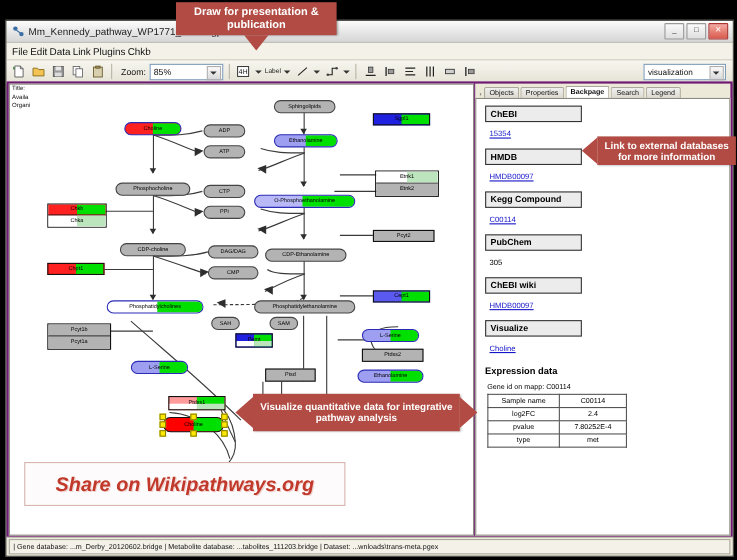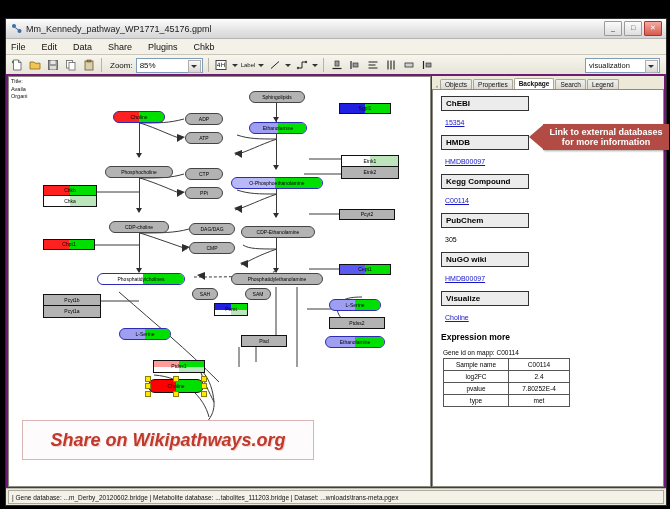--- a/index.html
+++ b/index.html
@@ -13,21 +13,21 @@
             border-bottom:1px solid #b5b5b5;display:flex;align-items:center;padding:0 3px;}
   .titlebar .tico{width:11px;height:11px;margin:0 4px 0 2px;position:relative;flex:none;}
   .titlebar .tico svg{display:block;}
   .titlebar .ttext{font-size:9px;color:#1a1a1a;white-space:nowrap;overflow:hidden;}
   .winbtns{margin-left:auto;display:flex;gap:2px;padding-right:1px;}
   .wb{width:16px;height:13px;border:1px solid #9a9a9a;background:linear-gradient(#fbfbfb,#dedede);
       font-size:7px;line-height:11px;text-align:center;color:#333;border-radius:1px;}
   .wb.close{background:linear-gradient(#f4a9a2,#d85a4c);border-color:#a33;color:#fff;}
 
   .menubar{height:15px;background:#f3f1e8;border-bottom:1px solid #c9c6b8;display:flex;
-           align-items:center;padding-left:5px;gap:16px;}
+           align-items:center;padding-left:5px;gap:2px;}
   .menubar span{font-size:9px;color:#111;}
 
   .toolbar{height:20px;background:linear-gradient(#f7f6ef,#e6e3d6);border-bottom:1px solid #b9b6a8;
            display:flex;align-items:center;gap:3px;padding:0 3px;}
   .tb{width:15px;height:15px;display:flex;align-items:center;justify-content:center;flex:none;}
   .tbsep{width:1px;height:14px;background:#b8b5a6;margin:0 2px;flex:none;}
   .zl{font-size:8px;color:#111;margin-left:3px;}
   .zoomsel{width:62px;height:13px;background:#fff;border:1px solid #7f9db9;font-size:8px;
            display:flex;align-items:center;padding-left:3px;color:#111;position:relative;}
   .zoomsel i{position:absolute;right:1px;top:1px;width:11px;height:11px;
@@ -135,21 +135,21 @@
       <span class="wb">_</span>
       <span class="wb">□</span>
       <span class="wb close">✕</span>
     </span>
   </div>
 
   <div class="menubar">
     <span>File</span>
     <span>Edit</span>
     <span>Data</span>
-    <span>Share</span>
+    <span>Link</span>
     <span>Plugins</span>
     <span>Chkb</span>
   </div>
 
   <div class="toolbar">
     <span class="tb">
       <svg width="12" height="12" viewBox="0 0 12 12">
             <path d="M2.5 1h5l2.5 2.5V11h-7.5z" fill="#fff" stroke="#555" stroke-width=".8"></path>
             <path d="M7.5 1v2.5H10" fill="none" stroke="#555" stroke-width=".8"></path>
             <path d="M1 1.5l2 1.5-2 1.5z" fill="#3a7a3a"></path>
@@ -512,27 +512,27 @@
 
        <div class="dbhead">HMDB</div>
        <a class="dblink" href="#">HMDB00097</a><br>
 
        <div class="dbhead">Kegg Compound</div>
        <a class="dblink" href="#">C00114</a><br>
 
        <div class="dbhead">PubChem</div>
        <span class="dbplain">305</span><br>
 
-       <div class="dbhead">NuGO wiki</div>
+       <div class="dbhead">ChEBI wiki</div>
        <a class="dblink" href="#">HMDB00097</a><br>
 
        <div class="dbhead">Visualize</div>
        <a class="dblink" href="#">Choline</a>
 
-       <div class="exprhead">Expression more</div>
+       <div class="exprhead">Expression data</div>
        <div class="geneid">Gene id on mapp: C00114</div>
        <table class="expr">
          <tbody>
                 <tr>
            <td class="k">Sample name</td>
            <td class="v">C00114</td>
                 </tr>
          <tr>
            <td class="k">log2FC</td>
            <td class="v">2.4</td>
@@ -551,20 +551,22 @@
    </div>
 
   </div>
 
   <div class="status">
     <div class="statusbox">| Gene database: ...m_Derby_20120602.bridge | Metabolite database: ...tabolites_111203.bridge | Dataset: ...wnloads\trans-meta.pgex</div>
   </div>
 
  </div>
 
+ <div class="callout cdown" style="left:160px;top:2px;width:138px;height:30px;font-size:10px;padding:0 4px;">Draw for presentation &amp; publication</div>
 
 
  <div class="callout cleft" style="left:543px;top:124px;width:118px;height:26px;font-size:9px;padding:0 4px;">Link  to external databases  for more information</div>
 
+ <div class="callout cboth" style="left:230px;top:358px;width:180px;height:34px;font-size:9px;padding:0 4px;">Visualize quantitative data  for integrative pathway analysis</div>
 
  <div class="share" style="left:22px;top:420px;width:290px;height:38px;font-size:18px;">Share on Wikipathways.org</div>
 
 </div>
 
 </body></html>

